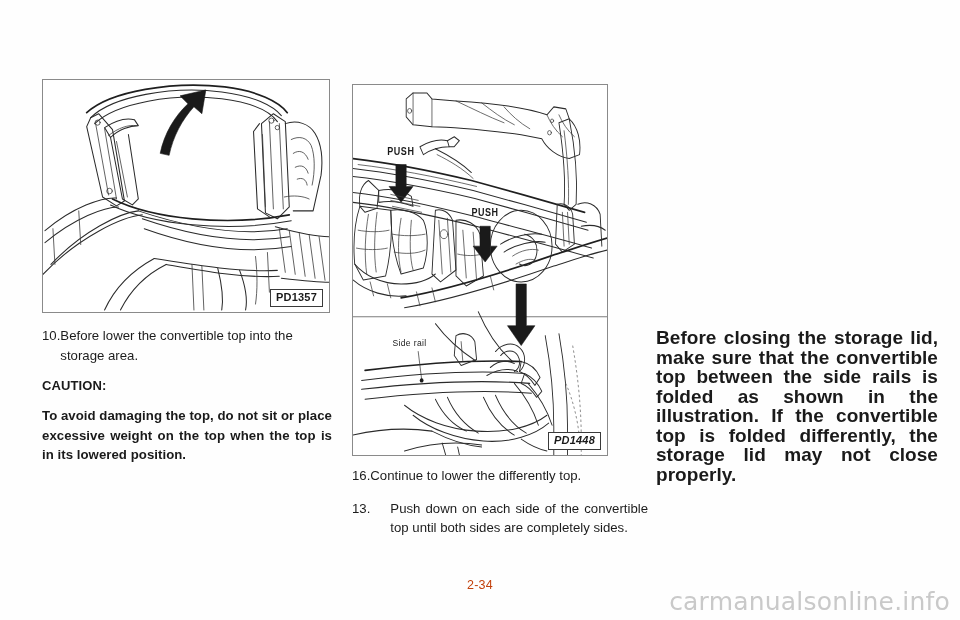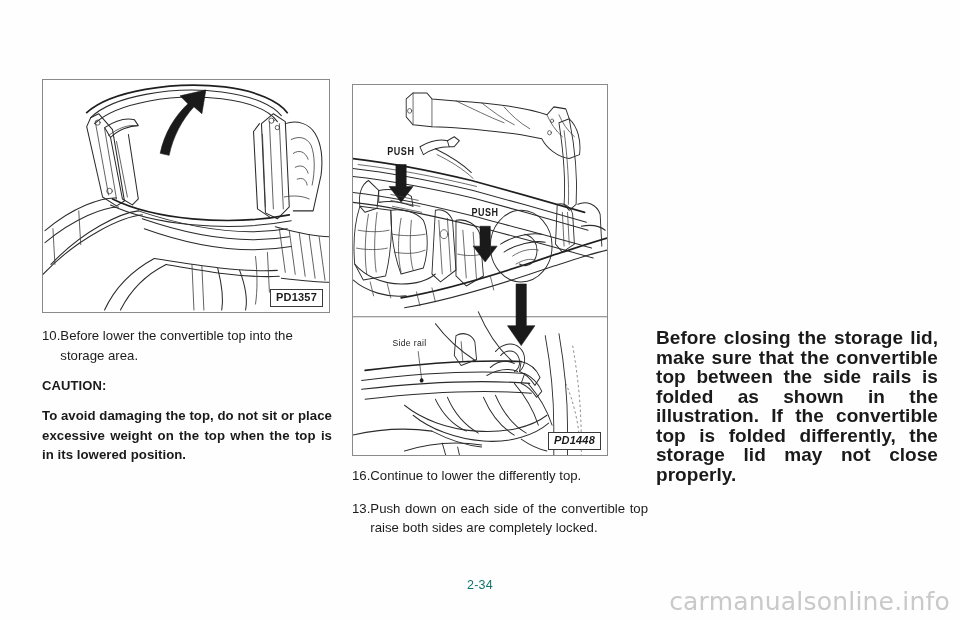--- a/index.html
+++ b/index.html
@@ -59,21 +59,21 @@
   #col-left  { left: 42px;  top: 326px; width: 290px; }
   #col-mid   { left: 352px; top: 466px; width: 296px; }
   #col-right { left: 656px; top: 328px; width: 282px; }
 
   .para {
     font-size: 13.2px;
     line-height: 19.5px;
     margin: 0 0 13px 0;
     color: #1c1c1c;
   }
-  .para:last-child { margin-bottom: 4px; }
+  .para:last-child { margin-bottom: 4px; gap: 20px; }
 
   .numbered {
     display: flex;
     align-items: flex-start;
   }
   .num {
     flex: 0 0 auto;
     white-space: pre;
   }
   .numbered .body {
@@ -108,21 +108,21 @@
   }
 
   
   #page-number {
     position: absolute;
     left: 0;
     right: 0;
     top: 578px;
     text-align: center;
     font-size: 12.5px;
-    color: #0f766e;
+    color: #c2410c;
     letter-spacing: 0.3px;
   }
   #watermark {
     position: absolute;
     right: 10px;
     bottom: 4px;
     font-size: 25px;
     color: #c9c9c9;
     letter-spacing: 0.2px;
     font-family: "DejaVu Sans", sans-serif;
@@ -367,21 +367,21 @@
 
   <div class="col" id="col-mid">
 
     <div class="para numbered nojust">
       <span class="num">16.</span>
       <span class="body">Continue to lower the differently top.</span>
     </div>
 
     <div class="para numbered">
       <span class="num">13.</span>
-      <span class="body">Push down on each side of the convertible top raise both sides are completely locked.</span>
+      <span class="body">Push down on each side of the convertible top until both sides are completely sides.</span>
     </div>
   </div>
 
   <div class="col" id="col-right">
     <p class="note-body">Before closing the storage lid, make sure that the convertible top between the side rails is folded as shown in the illustration. If the convertible top is folded differently, the storage lid may not close properly.</p>
   </div>
 
   <div id="page-number">2-34</div>
   <div id="watermark">carmanualsonline.info</div>
 

